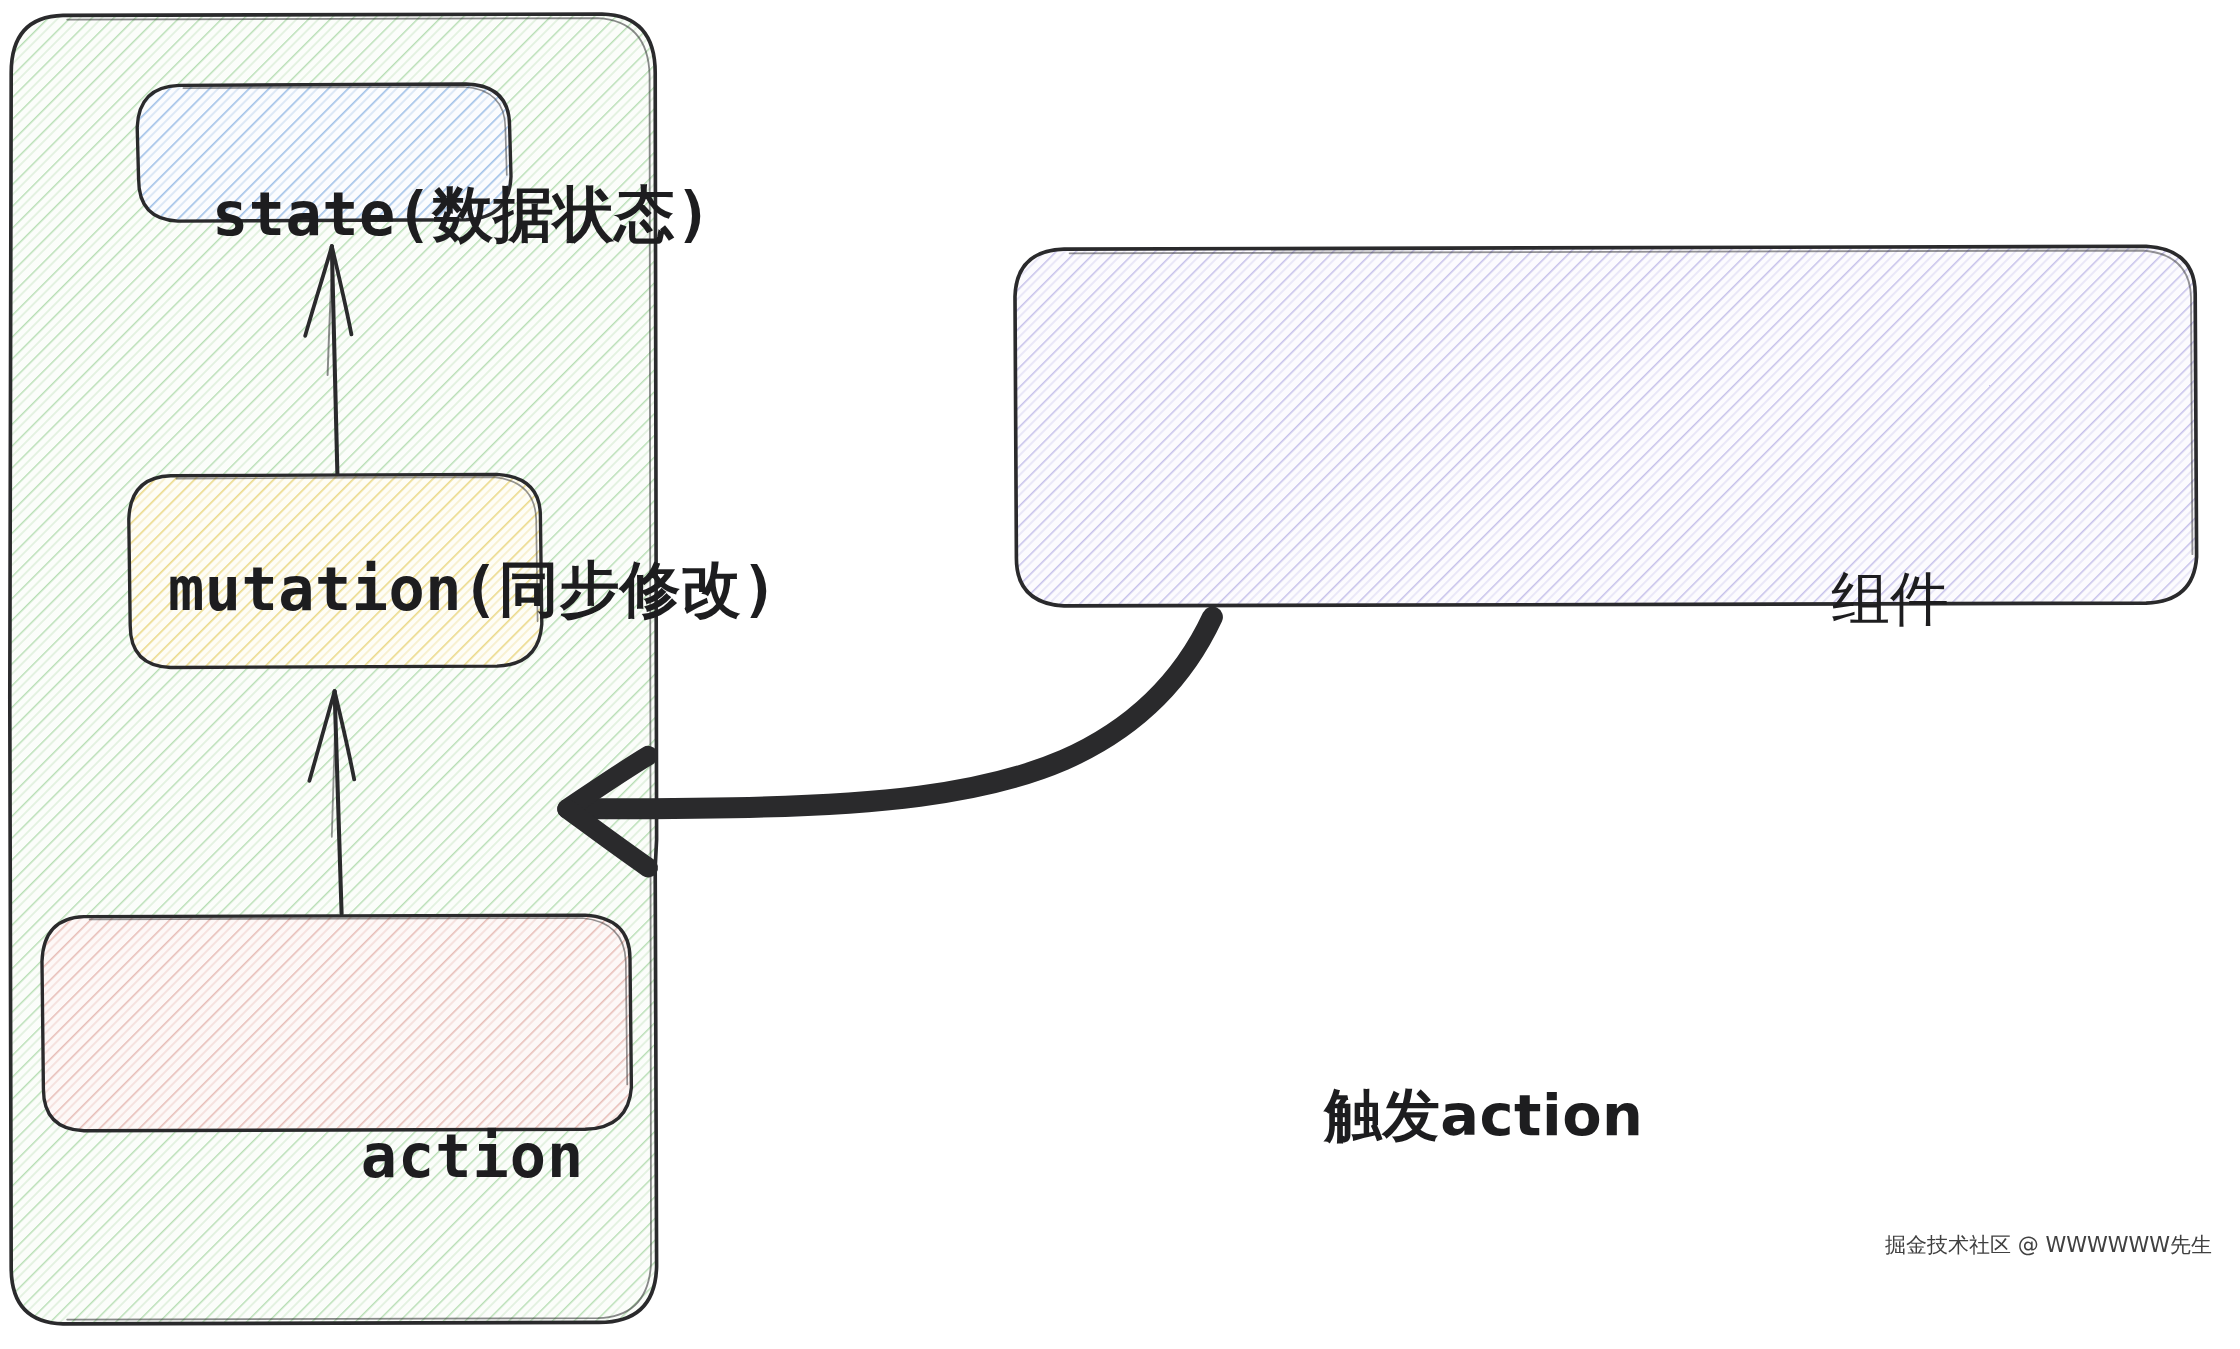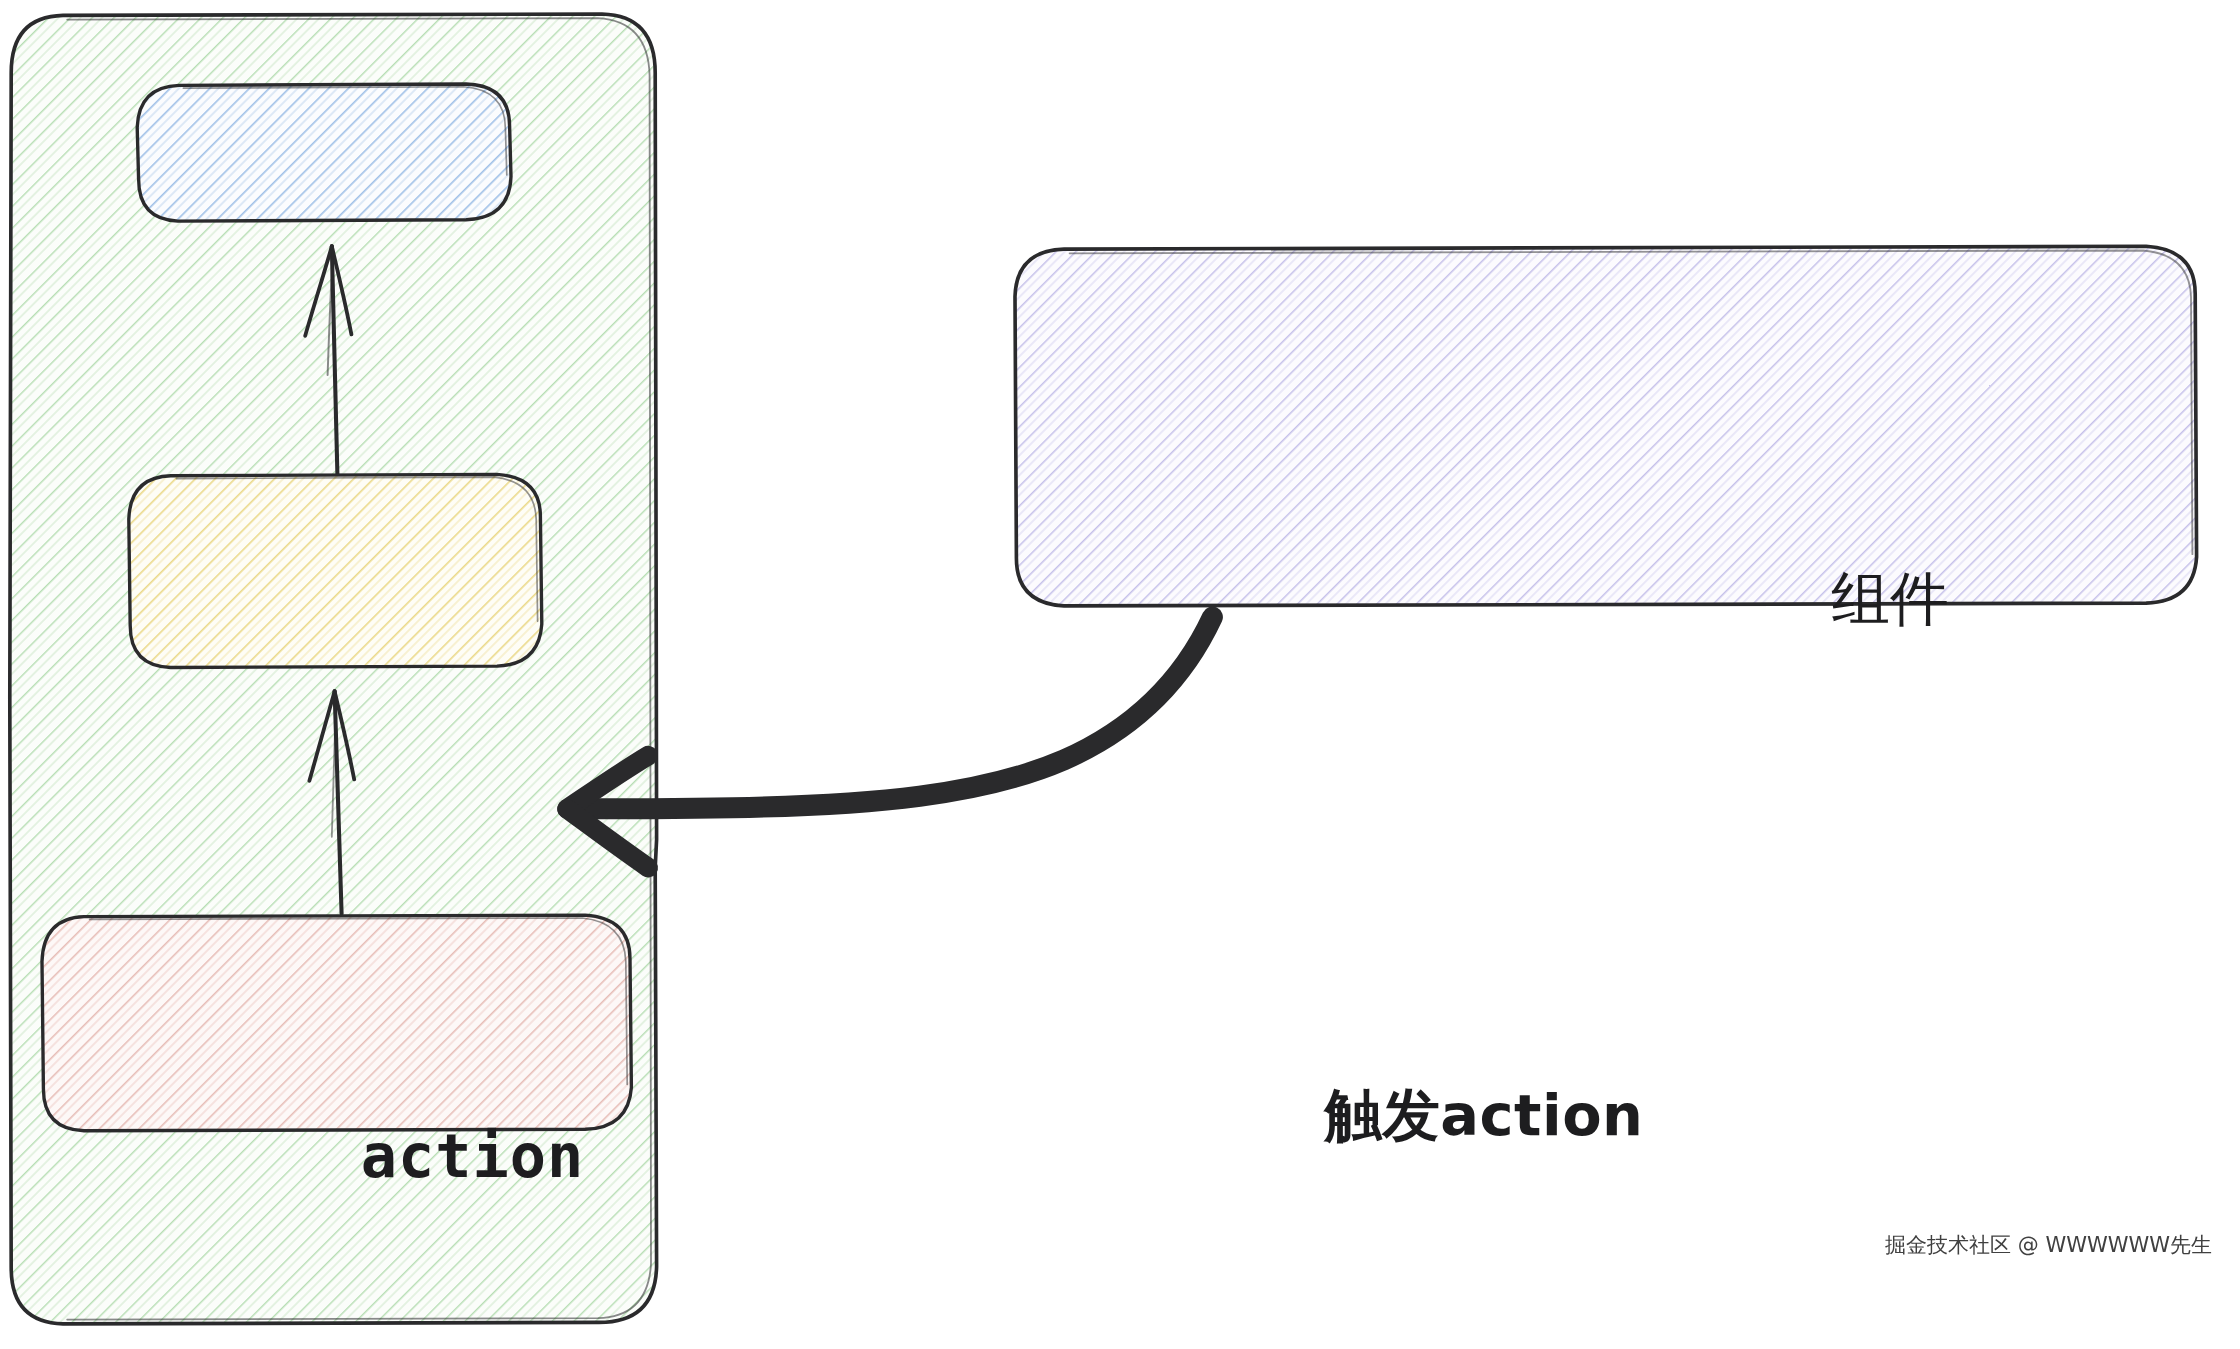--- a/index.html
+++ b/index.html
@@ -274,21 +274,23 @@
                C 845 486 810 521 760 543
                C 700 569 620 575 535 577
                C 490 578 450 578 410 578" fill="none" stroke="#2a2a2c" stroke-width="15" stroke-linecap="round" stroke-linejoin="round"></path>
 
       <path d="M 463 540 C 440 554 420 568 405 578" fill="none" stroke="#2a2a2c" stroke-width="14" stroke-linecap="round"></path>
       <path d="M 463 620 C 440 604 420 589 405 578" fill="none" stroke="#2a2a2c" stroke-width="14" stroke-linecap="round"></path>
     </g>
 
   </svg>
 
-
+  <div class="label mono-label" id="state-label" style="left: 210px; top: 174.922px; width: 504px; font-size: 60.2px;">state(数据状态)</div>
+
+  <div class="label mono-label" id="mutation-label" style="left: 168px; top: 549.955px; width: 602px; font-size: 60.2px;">mutation(同步修改)</div>
 
   <div class="label mono-label" id="action-label-wrap" style="left: 63px; top: 958.574px; width: 819px; font-size: 60.2px;">
     <span class="line1">action</span>
     
   </div>
 
   <div class="label" id="trigger-label" style="left: 1246px; top: 1077.52px; width: 476px; font-size: 57.4px;">触发action</div>
 
   <div class="label" id="component-label" style="left: 1596px; top: 559.751px; width: 588px; font-size: 58.8px;">组件</div>
 

